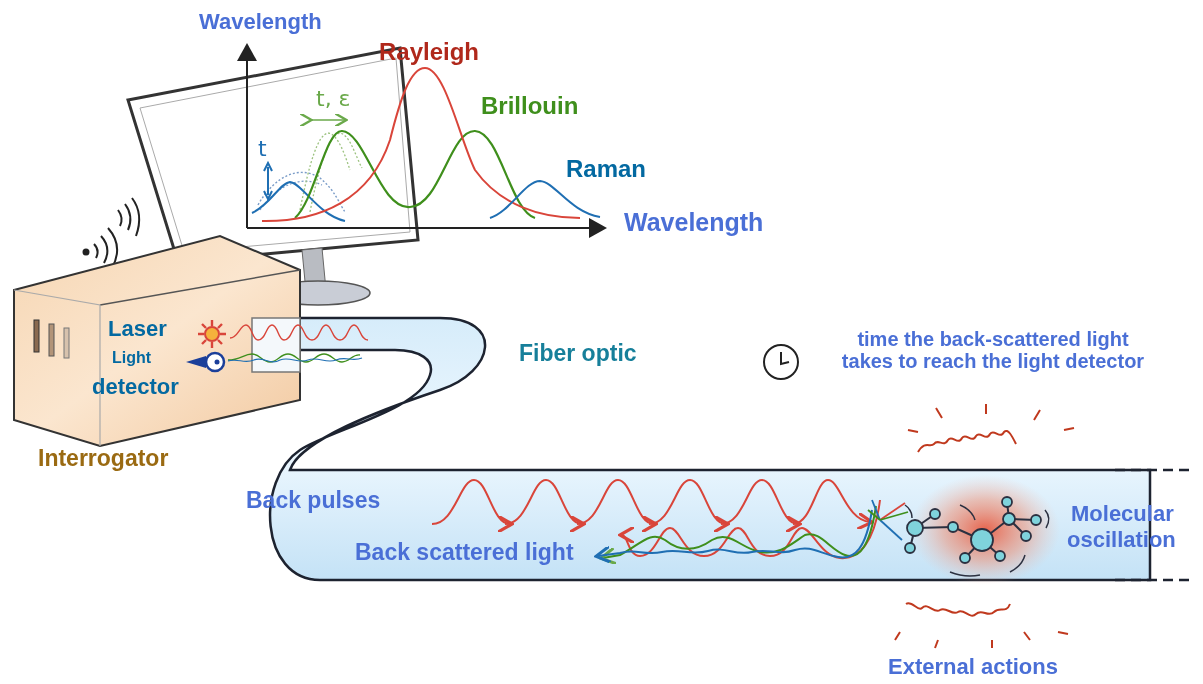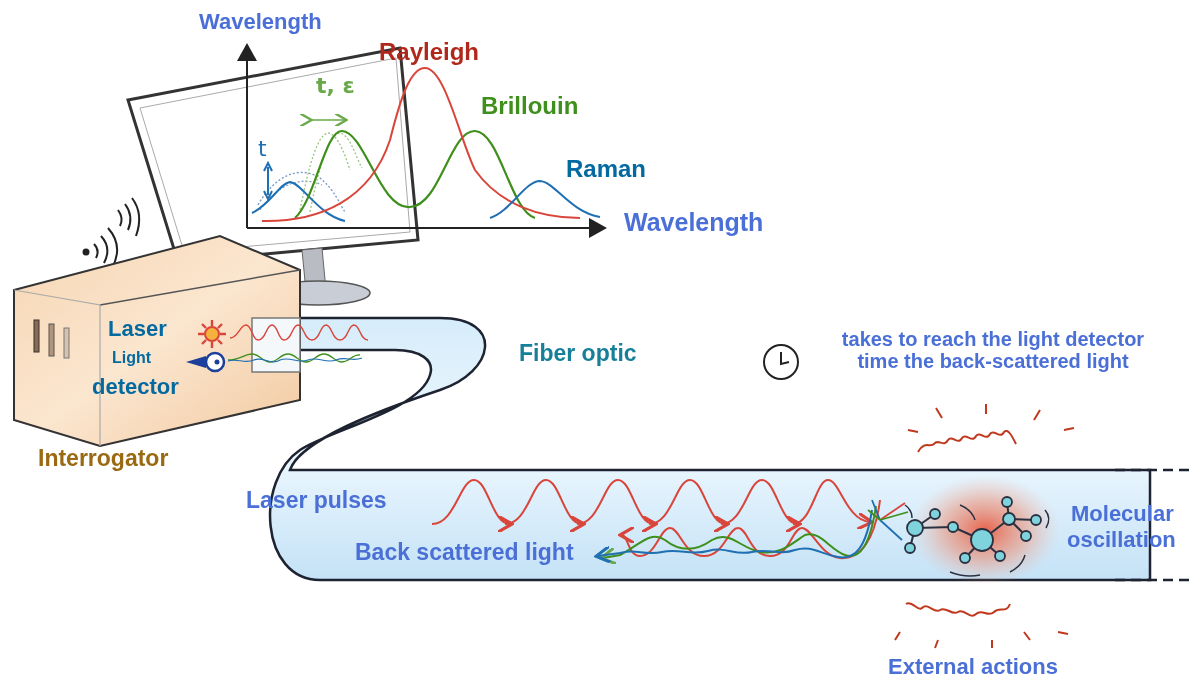--- a/index.html
+++ b/index.html
@@ -189,31 +189,31 @@
     <path d="M895,640 L900,632 M935,648 L938,640 M992,648 L992,640 M1030,640 L1024,632 M1058,632 L1068,634"></path>
   </g>
 </svg>
 
 <div class="lbl blue-l" style="left:199px; top:11px; font-size:22px;">Wavelength</div>
 <div class="lbl red" style="left:379px; top:40px; font-size:24px;">Rayleigh</div>
 <div class="lbl green" style="left:481px; top:94px; font-size:24px;">Brillouin</div>
 <div class="lbl dark-blue" style="left:566px; top:157px; font-size:24px;">Raman</div>
 <div class="lbl blue-l" style="left:624px; top:210px; font-size:25px;">Wavelength</div>
 <div class="lbl" style="left:258px; top:138px; font-size:22px; color:#1f6fb3; font-weight:normal; font-family:'DejaVu Sans', sans-serif;">t</div>
-<div class="lbl" style="left:316px; top:75px; font-size:22px; color:#6aa94a; font-weight:bold; font-family:'DejaVu Sans', sans-serif;">t, ε</div>
+<div class="lbl" style="left:316px; top:88px; font-size:22px; color:#6aa94a; font-weight:normal; font-family:'DejaVu Sans', sans-serif;">t, ε</div>
 
 <div class="lbl dark-blue" style="left:108px; top:318px; font-size:22px;">Laser</div>
 <div class="lbl dark-blue" style="left:112px; top:350px; font-size:16px;">Light</div>
 <div class="lbl dark-blue" style="left:92px; top:376px; font-size:22px;">detector</div>
 <div class="lbl brown" style="left:38px; top:447px; font-size:23px;">Interrogator</div>
 
 <div class="lbl teal" style="left:519px; top:342px; font-size:23px;">Fiber optic</div>
-<div class="lbl blue-l" style="left:246px; top:489px; font-size:23px;">Laser pulses</div>
+<div class="lbl blue-l" style="left:246px; top:489px; font-size:23px;">Back pulses</div>
 <div class="lbl blue-l" style="left:311px; top:541px; font-size:23px;margin-left:44px;">Back scattered light</div>
 
 <div style="position:absolute; left:808px; top:328px; width:370px; text-align:center;">
+  <div class="lbl blue-l" style="position:static; font-size:20px; line-height:22px;">time the back-scattered light</div>
   <div class="lbl blue-l" style="position:static; font-size:20px; line-height:22px;">takes to reach the light detector</div>
-  <div class="lbl blue-l" style="position:static; font-size:20px; line-height:22px;">time the back-scattered light</div>
 </div>
 
 <div class="lbl blue-l" style="left:1071px; top:503px; font-size:22px;">Molecular</div>
 <div class="lbl blue-l" style="left:1067px; top:529px; font-size:22px;">oscillation</div>
 <div class="lbl blue-l" style="left:888px; top:656px; font-size:22px;">External actions</div>
 
 </body></html>

